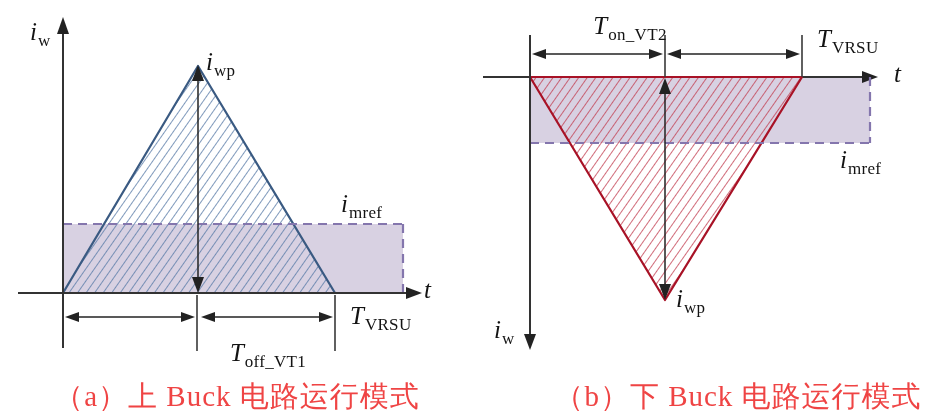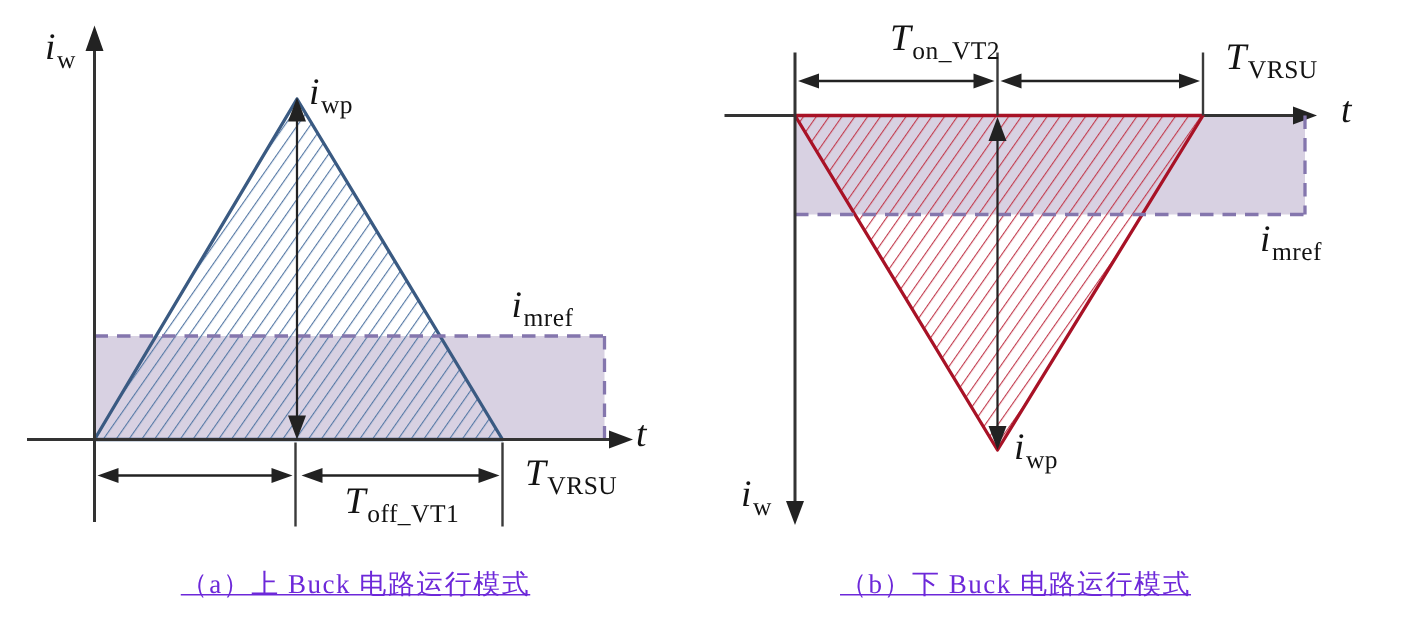--- a/index.html
+++ b/index.html
@@ -21,22 +21,22 @@
   .tri-a { fill:url(#hatch-a); stroke:var(--wave-a,#3a5a82); stroke-width:2.2; stroke-linejoin:round; }
   .tri-b { fill:url(#hatch-b); stroke:var(--wave-b,#a81226); stroke-width:2.2; stroke-linejoin:round; }
   .hatch-line-a { stroke:var(--hatch-a,#5578a5); stroke-width:1.5; }
   .hatch-line-b { stroke:var(--hatch-b,#c23b4e); stroke-width:1.5; }
 
   
   .lbl { position:absolute; font-size:25px; line-height:1; color:#131313; white-space:nowrap; }
   .lbl .base { font-style:italic; font-weight:500; }
   .lbl sub { font-size:17px; margin-left:1px; letter-spacing:0.3px; }
   .centered { transform:translateX(-50%); }
-  .caption { position:absolute; font-size:18px; color:#6d28d9; white-space:nowrap;
-             transform:translateX(-50%); letter-spacing:1px;text-decoration:underline; }
+  .caption { position:absolute; font-size:29px; color:#ef4444; white-space:nowrap;
+             transform:translateX(-50%); letter-spacing:1px; }
 </style>
 </head>
 <body>
 
 <div id="stage">
 
   <svg id="fig-svg" width="935" height="419" viewBox="0 0 935 419">
     <defs>
       <pattern id="hatch-a" patternUnits="userSpaceOnUse" width="7" height="7" patternTransform="rotate(35)">
         <line x1="0" y1="-1" x2="0" y2="8" class="hatch-line-a"></line>
@@ -113,21 +113,21 @@
   </span>
   <span class="lbl" style="left:341px; top:191px;">
     <span class="base">i</span><sub>mref</sub>
   </span>
   <span class="lbl" style="left:424px; top:277px;">
     <span class="base">t</span>
   </span>
   <span class="lbl" style="left:350px; top:303px;">
     <span class="base">T</span><sub>VRSU</sub>
   </span>
-  <span class="lbl centered" style="left:268px; top:322px;text-align:right;">
+  <span class="lbl centered" style="left:268px; top:340px;text-align:right;">
     <span class="base">T</span><sub>off_VT1</sub>
   </span>
   <div class="caption" style="left:237px; top:377px;">（a）上 Buck 电路运行模式</div>
 
   <span class="lbl centered" style="left:599px; top:13px;margin-left:31px;">
     <span class="base">T</span><sub>on_VT2</sub>
   </span>
   <span class="lbl" style="left:817px; top:26px;">
     <span class="base">T</span><sub>VRSU</sub>
   </span>
@@ -136,15 +136,15 @@
   </span>
   <span class="lbl" style="left:840px; top:147px;">
     <span class="base">i</span><sub>mref</sub>
   </span>
   <span class="lbl" style="left:676px; top:286px;">
     <span class="base">i</span><sub>wp</sub>
   </span>
   <span class="lbl" style="left:494px; top:317px;">
     <span class="base">i</span><sub>w</sub>
   </span>
-  <div class="caption" style="left:677px; top:377px;">（b）下 Buck 电路运行模式</div>
+  <div class="caption" style="left:738px; top:377px;">（b）下 Buck 电路运行模式</div>
 
 </div>
 
 </body></html>

